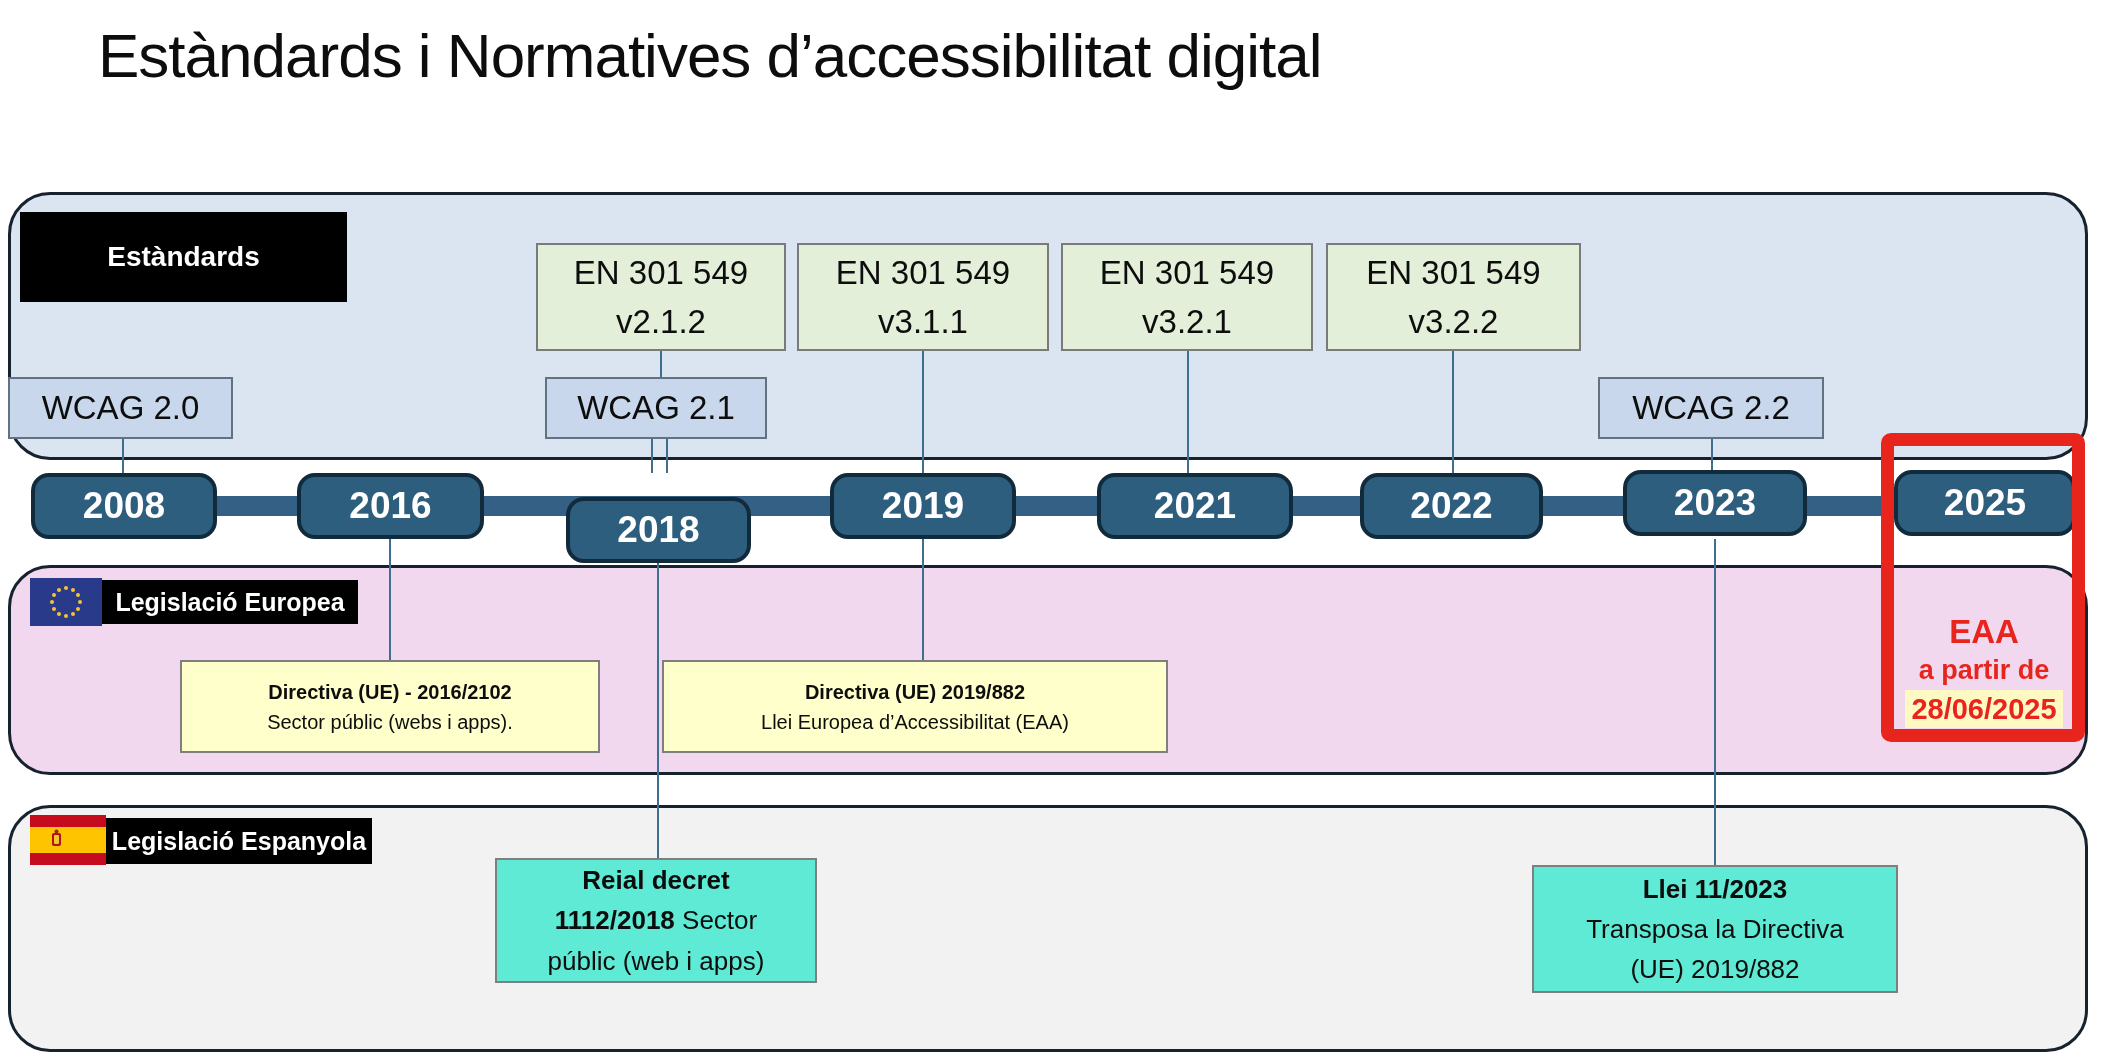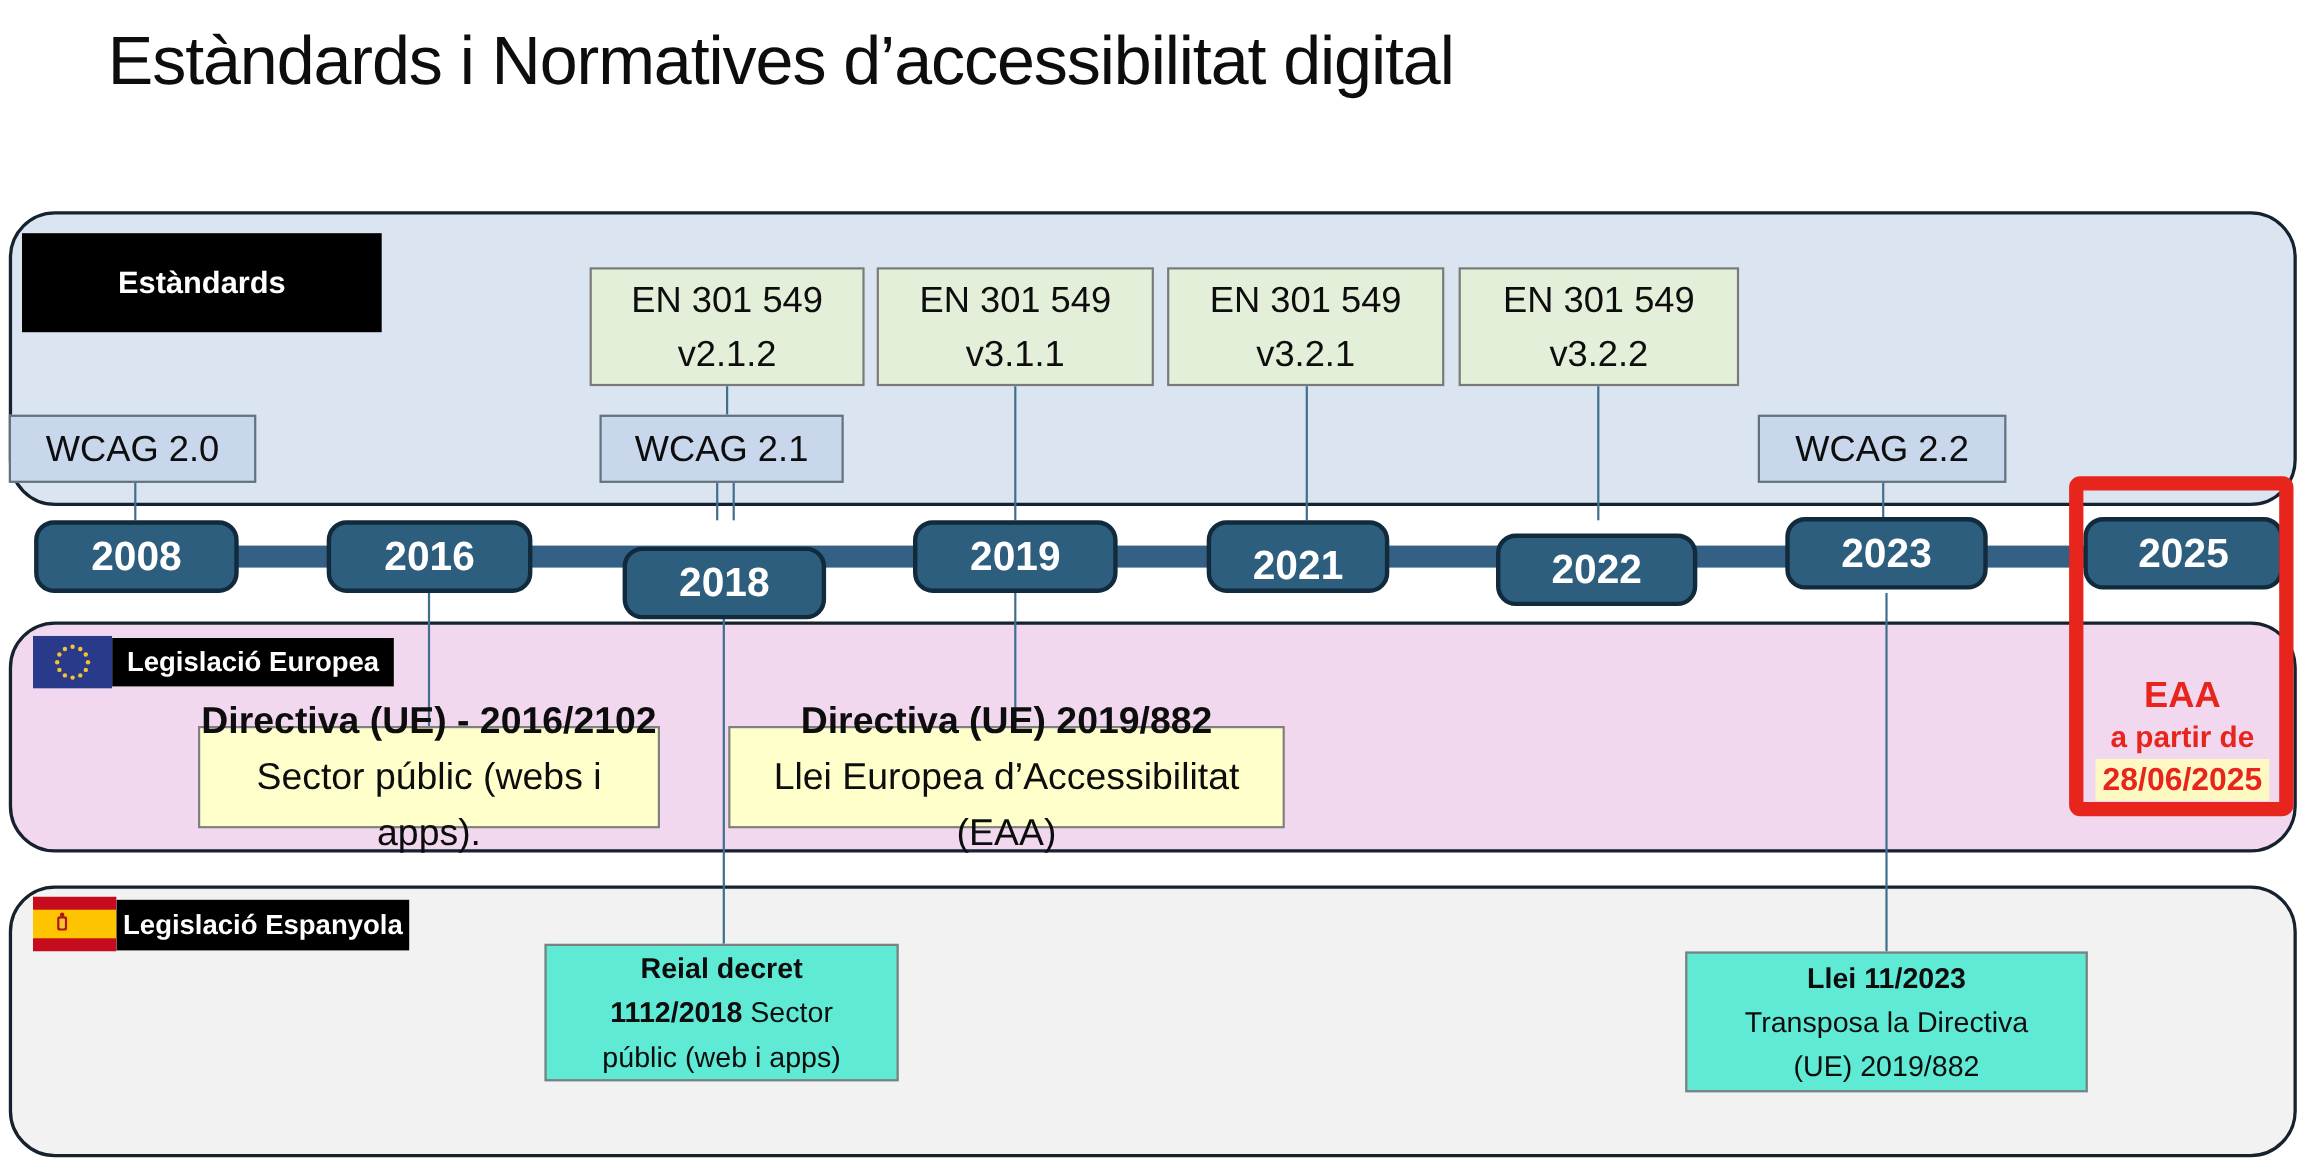--- a/index.html
+++ b/index.html
@@ -25,21 +25,21 @@
   }
   .std-label{ left:20px; top:212px; width:327px; height:90px; font-size:28px; line-height:1.42; }
   .leg-label{ font-size:25px; }
   .box{
     position:absolute; box-sizing:border-box; display:flex; flex-direction:column;
     align-items:center; justify-content:center; text-align:center; z-index:3;
     color:#0d0d0d;
   }
   .en-box{ top:243px; height:108px; background:#e3efd9; border:2px solid #7a7a7a; font-size:33px; line-height:1.5; }
   .wcag-box{ top:377px; height:62px; background:#c8d7eb; border:2px solid #62727f; font-size:33px; }
-  .yellow-box{ top:660px; height:93px; background:#ffffcb; border:2px solid #7f7f7f; font-size:34px; line-height:1.5; }
+  .yellow-box{ top:660px; height:93px; background:#ffffcb; border:2px solid #7f7f7f; font-size:20px; line-height:1.5; }
   .peach-box{ background:#5eead4; border:2px solid #7f7f7f; font-size:26px; line-height:1.55; }
   .bold{ font-weight:bold; }
   .vline{ position:absolute; width:2px; background:#3f6f8e; z-index:2; }
   .tl-bar{ position:absolute; left:118px; top:496px; width:1872px; height:20px; background:#336084; z-index:2; }
   .pill{
     position:absolute; top:473px; height:66px; background:#2e5e7e; border:4px solid #112b3d;
     border-radius:18px; box-sizing:border-box; color:#ffffff; font-weight:bold; font-size:37px;
     display:flex; align-items:center; justify-content:center; z-index:3;
   }
   .flag{ position:absolute; z-index:3; }
@@ -118,24 +118,24 @@
     </div>
   <div class="pill" style="left:297px; width:187px;">
       <span>2016</span>
     </div>
   <div class="pill" style="left:566px; width:185px;margin-top:24px;">
       <span>2018</span>
     </div>
   <div class="pill" style="left:830px; width:186px;">
       <span>2019</span>
     </div>
-  <div class="pill" style="left:1097px; width:166px;align-items:flex-end;">
+  <div class="pill" style="left:1097px; width:196px;">
       <span>2021</span>
     </div>
-  <div class="pill" style="left:1360px; width:183px;margin-top:12px;">
+  <div class="pill" style="left:1360px; width:183px;">
       <span>2022</span>
     </div>
   <div class="pill" style="left:1623px; top:470px; width:184px;">
       <span>2023</span>
     </div>
   <div class="pill" style="left:1894px; top:470px; width:182px;">
       <span>2025</span>
     </div>
 
   <div class="flag" style="left:30px; top:578px;">

